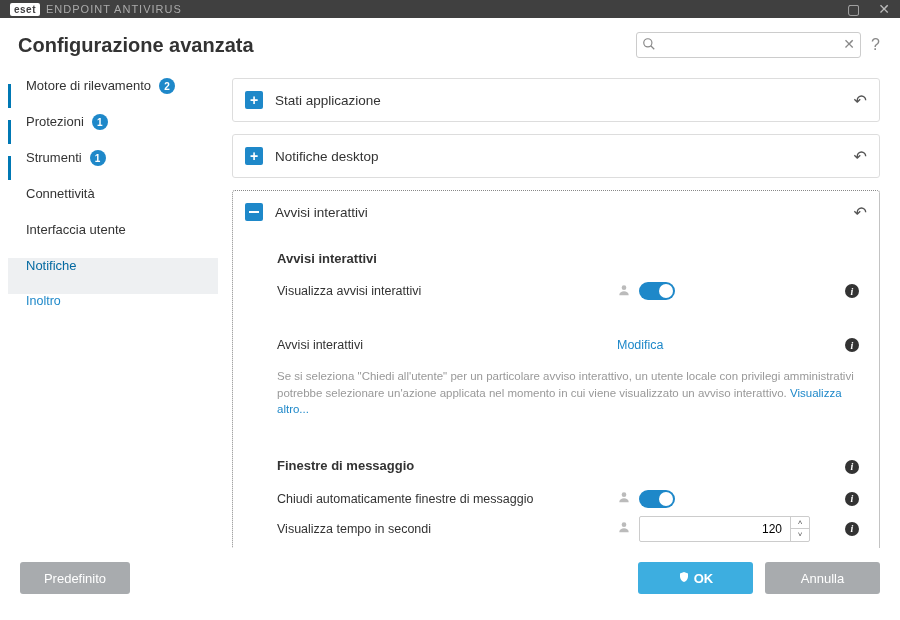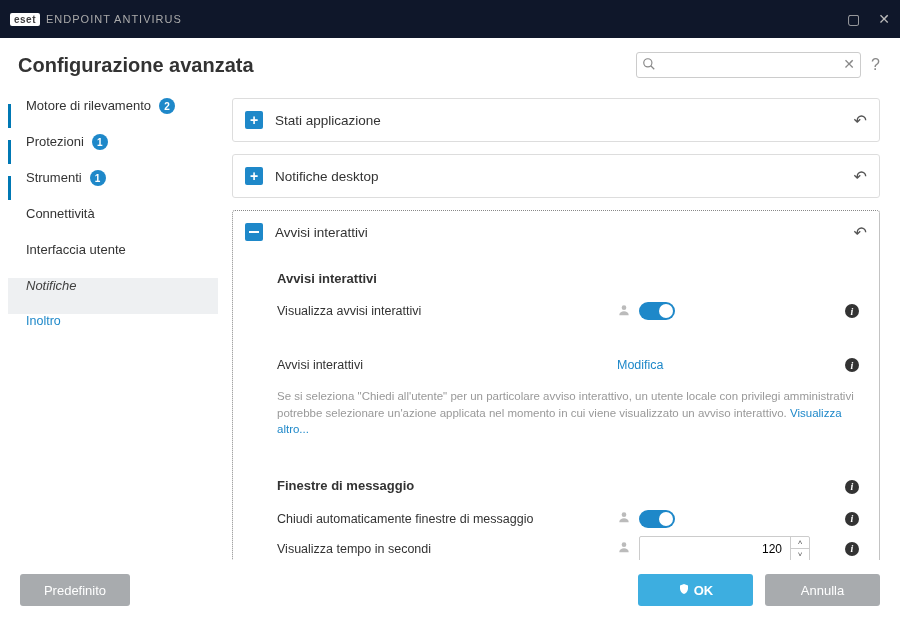--- a/index.html
+++ b/index.html
@@ -1,39 +1,39 @@
 <!DOCTYPE html>
 <html><head>
 <meta charset="utf-8">
 <style>
 * { box-sizing: border-box; margin: 0; padding: 0; font-family: "Segoe UI", Arial, sans-serif; }
 body { width: 900px; height: 620px; background: #fff; overflow: hidden; position: relative; }
 
-.titlebar { height: 38px; background: #0f172a; display: flex; align-items: center; padding: 0 10px; color: #ccc; }
+.titlebar { height: 18px; background: #404040; display: flex; align-items: center; padding: 0 10px; color: #ccc; }
 .titlebar .logo { display: flex; align-items: center; gap: 6px; }
 .titlebar .logo-badge { background: #fff; color: #414042; font-weight: bold; font-size: 10px; padding: 1px 4px; border-radius: 2px; letter-spacing: 0.5px; }
 .titlebar .app-name { font-size: 11px; letter-spacing: 1px; color: #aaa; }
 .titlebar .win-controls { margin-left: auto; display: flex; gap: 18px; }
 .titlebar .win-controls span { color: #bbb; font-size: 14px; cursor: pointer; }
 
 .header { display: flex; align-items: center; padding: 14px 20px 14px 18px; }
 .header h1 { font-size: 20px; font-weight: 600; color: #333; }
 .header .search { margin-left: auto; position: relative; }
 .header .search input { width: 225px; height: 26px; border: 1px solid #ccc; border-radius: 3px; padding: 0 26px 0 26px; font-size: 12px; }
 .header .search .mag { position: absolute; left: 6px; top: 5px; color: #888; font-size: 13px; }
 .header .search .clear { position: absolute; right: 6px; top: 4px; color: #888; font-size: 14px; cursor: pointer; }
 .header .help { margin-left: 10px; color: #888; font-size: 16px; cursor: pointer; }
 
 .body { display: flex; height: 498px; }
 
 .sidebar { width: 218px; padding-top: 6px; }
 .sidebar .nav-item { height: 36px; display: flex; align-items: flex-start; padding-left: 18px; font-size: 13px; color: #333; cursor: pointer; position: relative; margin-left: 8px; }
 .sidebar .nav-item.active { color: #333; }
 .sidebar .nav-item.active::before { content:""; position:absolute; left:0; top:6px; bottom:6px; width:3px; background:#0078b4; }
-.sidebar .nav-item.selected { background: #eef0f2; color: #404040; font-style: italic; }
+.sidebar .nav-item.selected { background: #eef0f2; color: #0369a1; }
 .sidebar .nav-item.sub { padding-left: 18px; color: #1e88c9; height: 26px; font-size: 12.5px; }
 .sidebar .badge { display:inline-flex; align-items:center; justify-content:center; min-width:16px; height:16px; border-radius:8px; background:#1e88c9; color:#fff; font-size:10px; font-weight:bold; margin-left:8px; padding:0 4px; }
 
 .content { flex: 1; padding: 6px 20px 0 14px; overflow-y: auto; }
 .panel { border: 1px solid #ddd; border-radius: 3px; margin-bottom: 12px; background:#fff; }
 .panel-header { height: 42px; display: flex; align-items: center; padding: 0 12px; cursor: pointer; }
 .panel-header .toggle-icon { width: 18px; height: 18px; background:#1e88c9; color:#fff; display:flex; align-items:center; justify-content:center; border-radius:2px; margin-right: 12px; font-weight:bold; font-size:14px; line-height:1; }
 .panel-header .toggle-icon.minus::before { content:""; width:10px; height:2px; background:#fff; }
 .panel-header .title { font-size: 13.5px; font-weight: 400; color: #333; }
 .panel-header .undo { margin-left: auto; color: #555; font-size: 16px; cursor:pointer; }
@@ -51,21 +51,21 @@
 .link { color: #1e88c9; cursor:pointer; }
 .desc { font-size: 11.5px; color: #999; margin: 8px 0 4px 0; line-height: 1.45; }
 .desc .link { color:#1e88c9; }
 .spinner { display:flex; align-items:center; border:1px solid #ccc; border-radius:2px; height:26px; }
 .spinner input { border:none; width:150px; text-align:right; padding-right:8px; font-size:12px; outline:none; }
 .spinner .arrows { display:flex; flex-direction:column; border-left:1px solid #ccc; }
 .spinner .arrows span { width:18px; height:12px; display:flex; align-items:center; justify-content:center; font-size:8px; color:#555; cursor:pointer; }
 .spinner .arrows span:first-child { border-bottom:1px solid #ccc; }
 .info-icon { width:14px; height:14px; border-radius:50%; background:#333; color:#fff; display:inline-flex; align-items:center; justify-content:center; font-size:10px; font-weight:bold; font-style:italic; font-family: Georgia, serif; cursor:pointer; }
 
-.footer { position:absolute; bottom:0; left:0; right:0; height:60px; display:flex; align-items:center; padding: 0 20px; background:#fff;}
+.footer { position:absolute; bottom:12px; left:0; right:0; height:60px; display:flex; align-items:center; padding: 0 20px; background:#fff;}
 .btn { height: 32px; padding: 0 22px; border-radius: 3px; font-size: 13px; cursor:pointer; display:flex; align-items:center; justify-content:center; border:none; }
 .btn-default { background:#a8abae; color:#fff; }
 .btn-default:first-child { min-width: 110px; }
 .btn-primary { background:#3daee0; color:#fff; min-width:115px; font-weight:600; display:flex; gap:4px; }
 .btn-cancel { background:#a8abae; color:#fff; min-width:115px; }
 .footer .right { margin-left:auto; display:flex; gap:12px; }
 .shield { font-size:12px; }
 </style>
 </head>
 <body>

